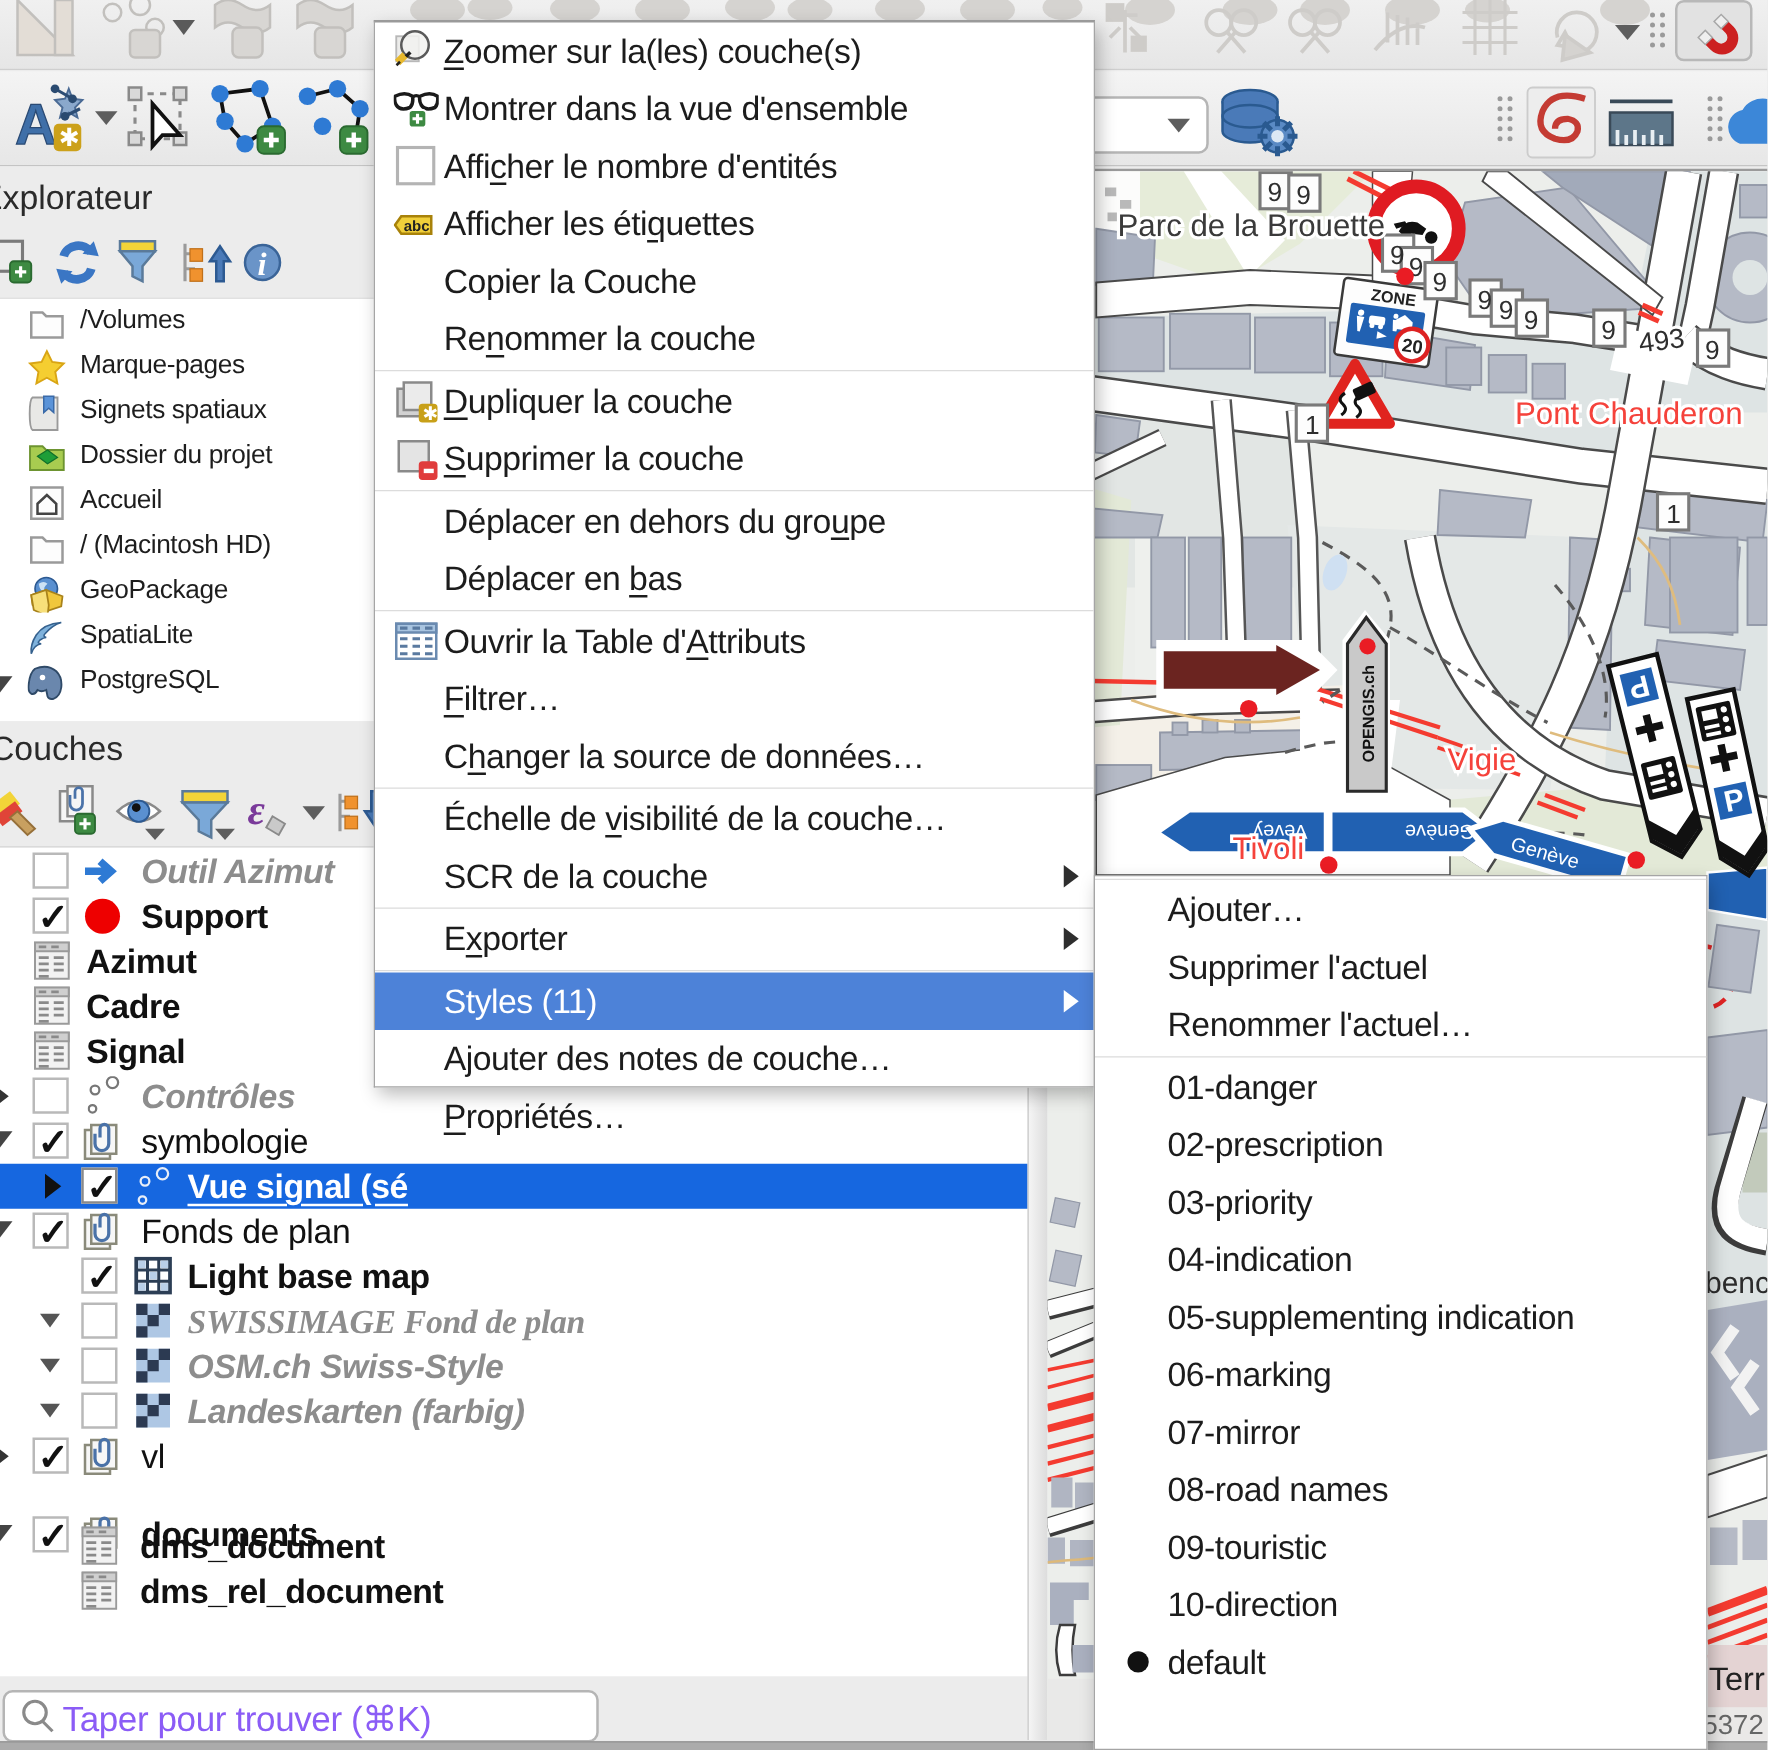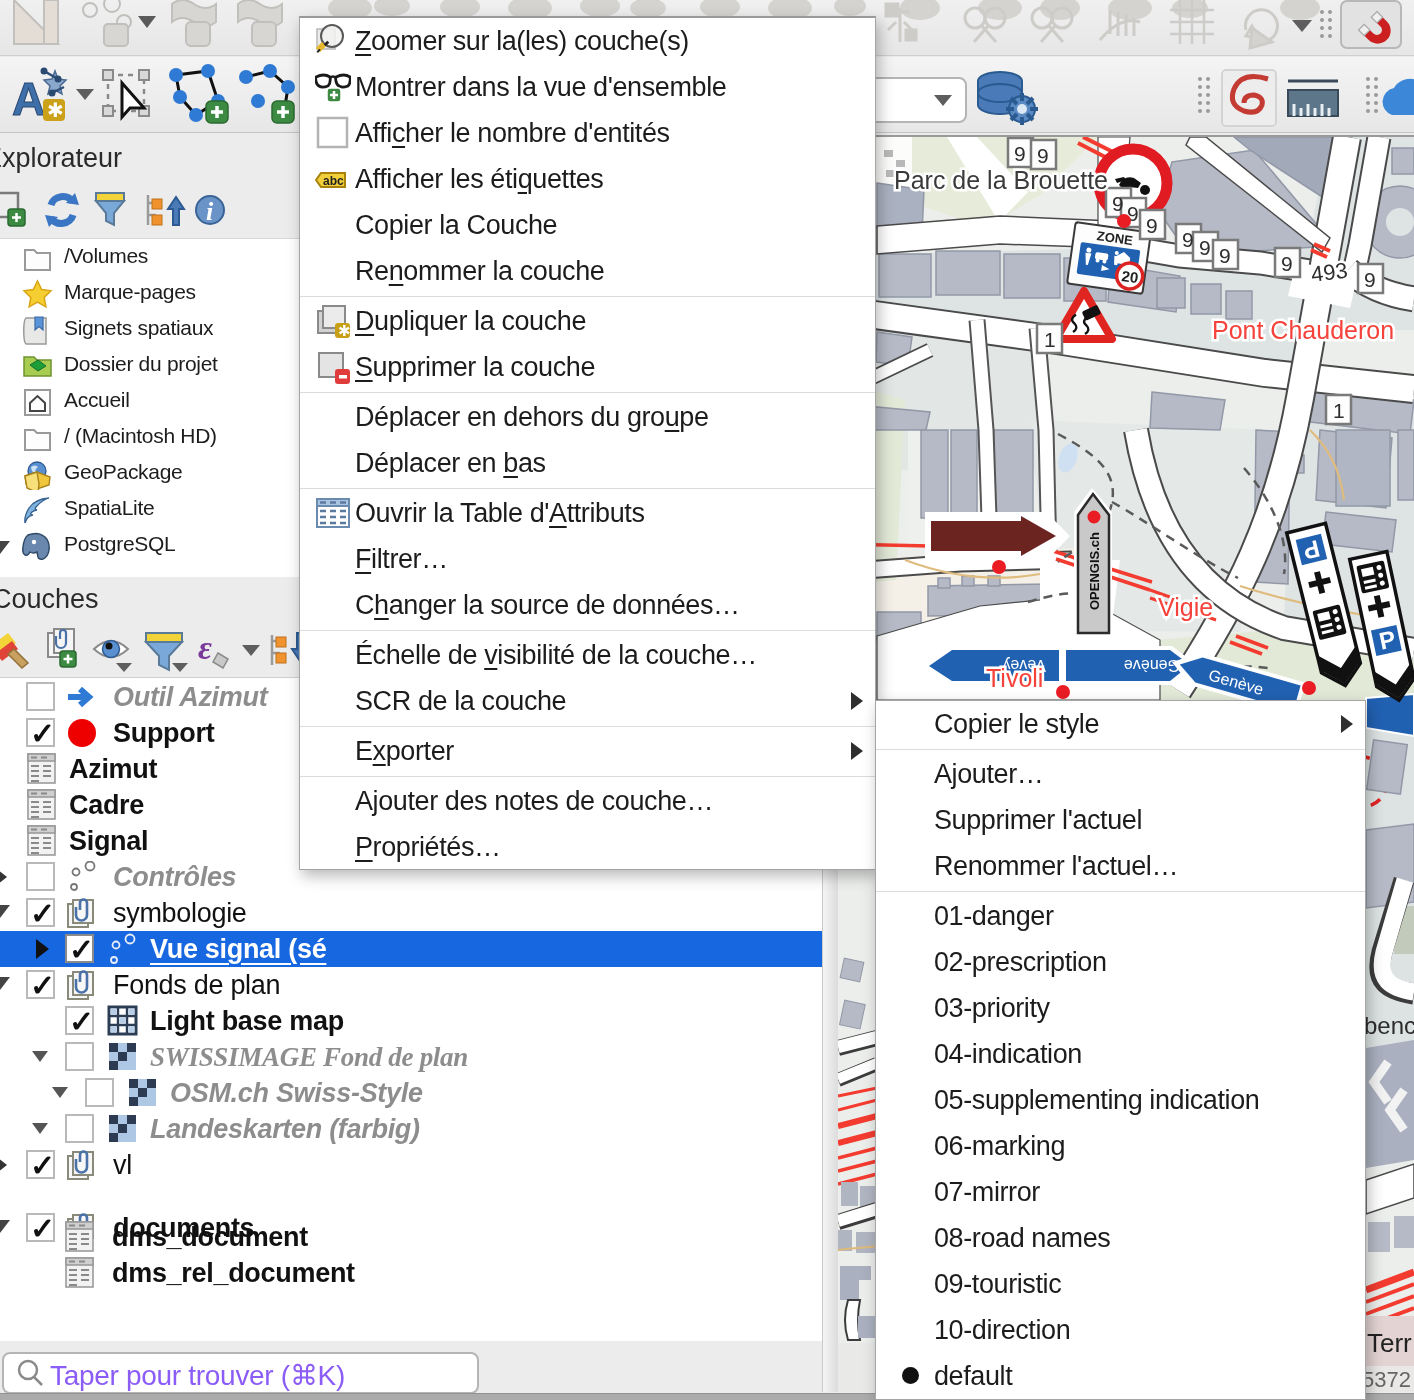--- a/index.html
+++ b/index.html
@@ -448,21 +448,21 @@
           <span class="cb" style="left:65px;"></span>
           <span class="ic abs" style="left:107px; top:2px;"><svg width="31" height="31" viewBox="0 0 31 31">
               <rect x="2" y="2" width="27" height="27" fill="#aec7e4"></rect>
               <rect x="2" y="2" width="9" height="9" fill="#2c3a52"></rect>
               <rect x="11" y="11" width="9" height="9" fill="#2c3a52"></rect>
               <rect x="20" y="2" width="9" height="9" fill="#2c3a52"></rect>
               <rect x="2" y="20" width="9" height="9" fill="#2c3a52"></rect>
             </svg></span>
           <span class="lbl offl" style="left:150px;font-family:Liberation Serif, serif;">SWISSIMAGE Fond de plan</span>
         </div>
-      <div class="crow" style="top:397px;margin-left:20px;">
+      <div class="crow" style="top:397px;">
           <span class="exp down" style="left:32px; top:12px; border-top-width:11px; border-left-width:8px; border-right-width:8px; border-top-color:#555;"></span>
           <span class="cb" style="left:65px;"></span>
           <span class="ic abs" style="left:107px; top:2px;"><svg width="31" height="31" viewBox="0 0 31 31">
               <rect x="2" y="2" width="27" height="27" fill="#aec7e4"></rect>
               <rect x="2" y="2" width="9" height="9" fill="#2c3a52"></rect>
               <rect x="11" y="11" width="9" height="9" fill="#2c3a52"></rect>
               <rect x="20" y="2" width="9" height="9" fill="#2c3a52"></rect>
               <rect x="2" y="20" width="9" height="9" fill="#2c3a52"></rect>
             </svg></span>
           <span class="lbl offl" style="left:150px;">OSM.ch Swiss-Style</span>
@@ -959,33 +959,33 @@
     <div class="msep">
         <div></div>
       </div>
     <div class="mi">
         <span class="txt">E<u>x</u>porter</span>
         <span class="sub-arrow"></span>
       </div>
     <div class="msep">
         <div></div>
       </div>
+    <div class="mi hl">
+        <span class="txt">Styles (11)</span>
+        <span class="sub-arrow"></span>
+      </div>
     <div class="mi">
         <span class="txt">Ajouter des notes de couche…</span>
       </div>
     <div class="mi">
         <span class="txt"><u>P</u>ropriétés…</span>
       </div>
   </div>
 
   <div class="abs" id="submenu">
-    <div class="mi">
-        <span class="txt">Copier le style</span>
-        <span class="sub-arrow"></span>
-      </div>
     <div class="msep">
         <div></div>
       </div>
     <div class="mi">
         <span class="txt">Ajouter…</span>
       </div>
     <div class="mi">
         <span class="txt">Supprimer l'actuel</span>
       </div>
     <div class="mi">

